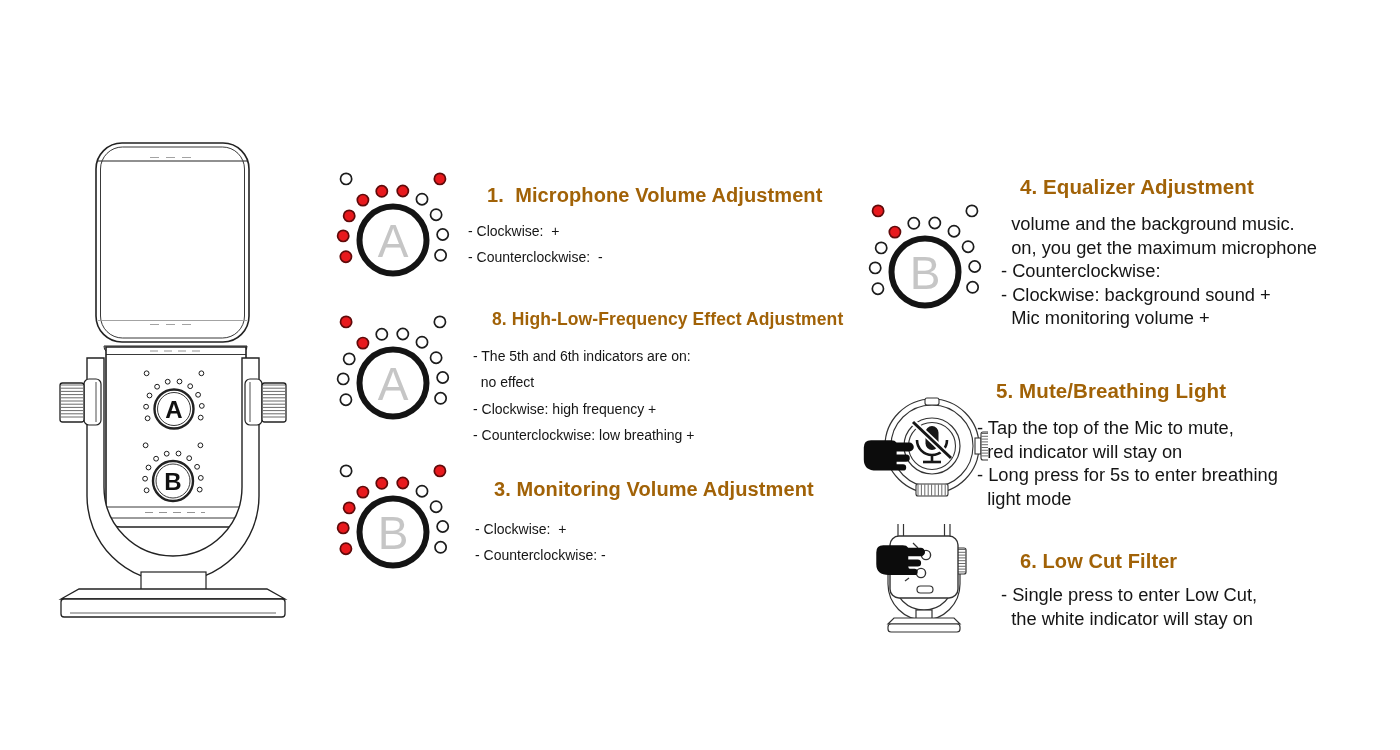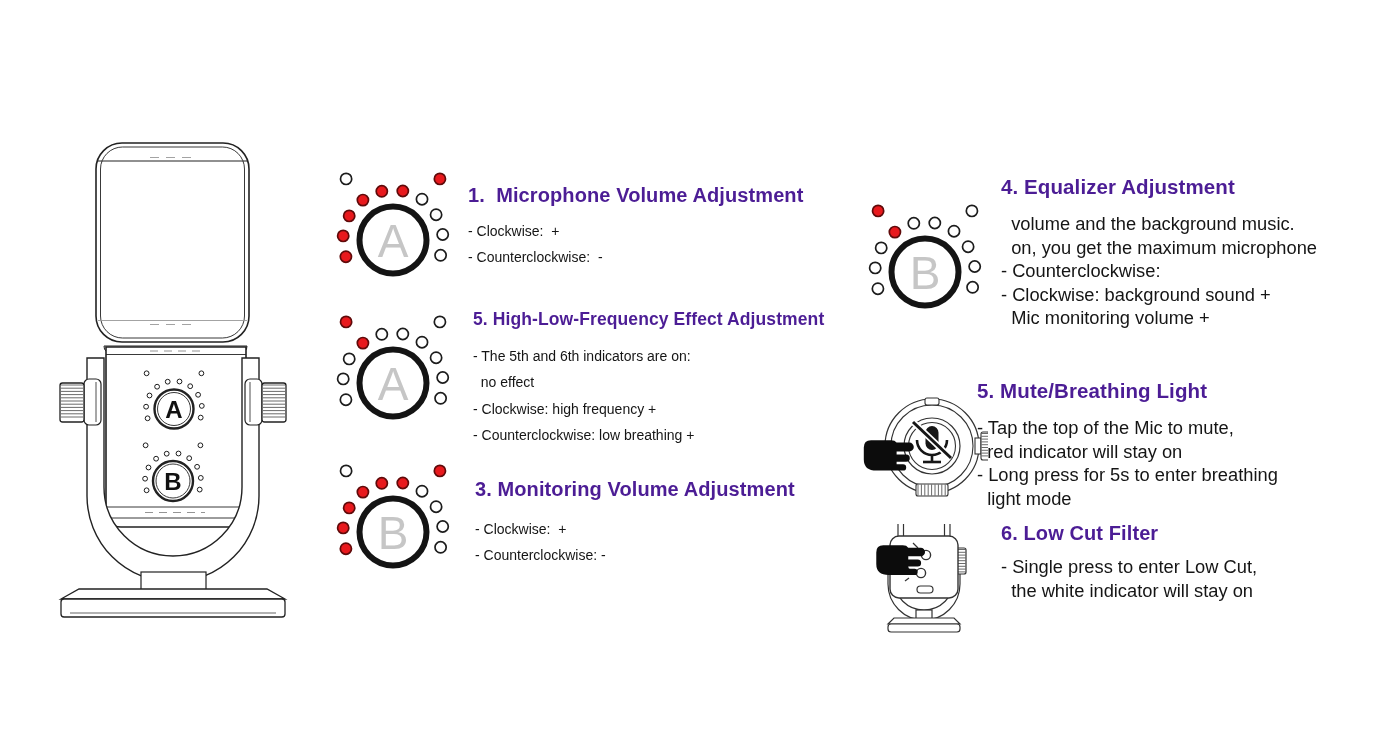--- a/index.html
+++ b/index.html
@@ -2,21 +2,21 @@
 <html><head>
 <meta charset="utf-8">
 <style>
   html,body{margin:0;padding:0;}
   body{
     width:1400px;height:750px;background:#ffffff;position:relative;overflow:hidden;
     font-family:"Liberation Sans", sans-serif;color:#111;
   }
   .abs{position:absolute;}
   .section{position:absolute;}
-  .heading{font-weight:bold;color:#4c1d95;white-space:pre;letter-spacing:.1px;}
+  .heading{font-weight:bold;color:#a16207;white-space:pre;letter-spacing:.1px;margin-left:19px;}
   .lines .line{white-space:pre;color:#151515;}
   .col-left .lines{font-size:14px;line-height:26.3px;}
   .col-right .lines{font-size:18.3px;line-height:23.6px;}
   .h20{font-size:20px;line-height:26px;}
   .h17{font-size:17.5px;line-height:22px;}
   .h205{font-size:20.5px;line-height:27px;}
   .knob-diagram{position:absolute;width:156px;height:164px;}
   svg{display:block;}
 </style>
 </head>
@@ -210,21 +210,21 @@
 
 <div class="section col-left" style="left:468px;top:182px;width:400px">
   <div class="heading h20">1.  Microphone Volume Adjustment</div>
   <div class="lines" style="margin-top:10px">
       <div class="line">- Clockwise:  +</div>
       <div class="line">- Counterclockwise:  -</div>
     </div>
 </div>
 
 <div class="section col-left" style="left:473px;top:308px;width:410px">
-  <div class="heading h17">5. High-Low-Frequency Effect Adjustment</div>
+  <div class="heading h17">8. High-Low-Frequency Effect Adjustment</div>
   <div class="lines" style="margin-top:13px">
       <div class="line">- The 5th and 6th indicators are on:</div>
       <div class="line">  no effect</div>
       <div class="line">- Clockwise: high frequency +</div>
       <div class="line">- Counterclockwise: low breathing +</div>
     </div>
 </div>
 
 <div class="section col-left" style="left:475px;top:476px;width:400px">
   <div class="heading h20">3. Monitoring Volume Adjustment</div>
@@ -248,21 +248,21 @@
 <div class="section col-right" style="left:977px;top:377px;width:395px">
   <div class="heading h205">5. Mute/Breathing Light</div>
   <div class="lines" style="margin-top:12px">
       <div class="line">- Tap the top of the Mic to mute,</div>
       <div class="line">  red indicator will stay on</div>
       <div class="line">- Long press for 5s to enter breathing</div>
       <div class="line">  light mode</div>
     </div>
 </div>
 
-<div class="section col-right" style="left:1001px;top:520px;width:395px">
+<div class="section col-right" style="left:1001px;top:548px;width:395px">
   <div class="heading h20">6. Low Cut Filter</div>
   <div class="lines" style="margin-top:9px">
       <div class="line">- Single press to enter Low Cut,</div>
       <div class="line">  the white indicator will stay on</div>
     </div>
 </div>
 
 <svg class="abs" style="left:862px;top:390px" width="126" height="114" viewBox="0 0 126 114" fill="none" stroke="#333" stroke-width="1.1">
   <circle cx="70" cy="56" r="47" stroke-width="1.2"></circle>
   <circle cx="70" cy="56" r="41"></circle>

